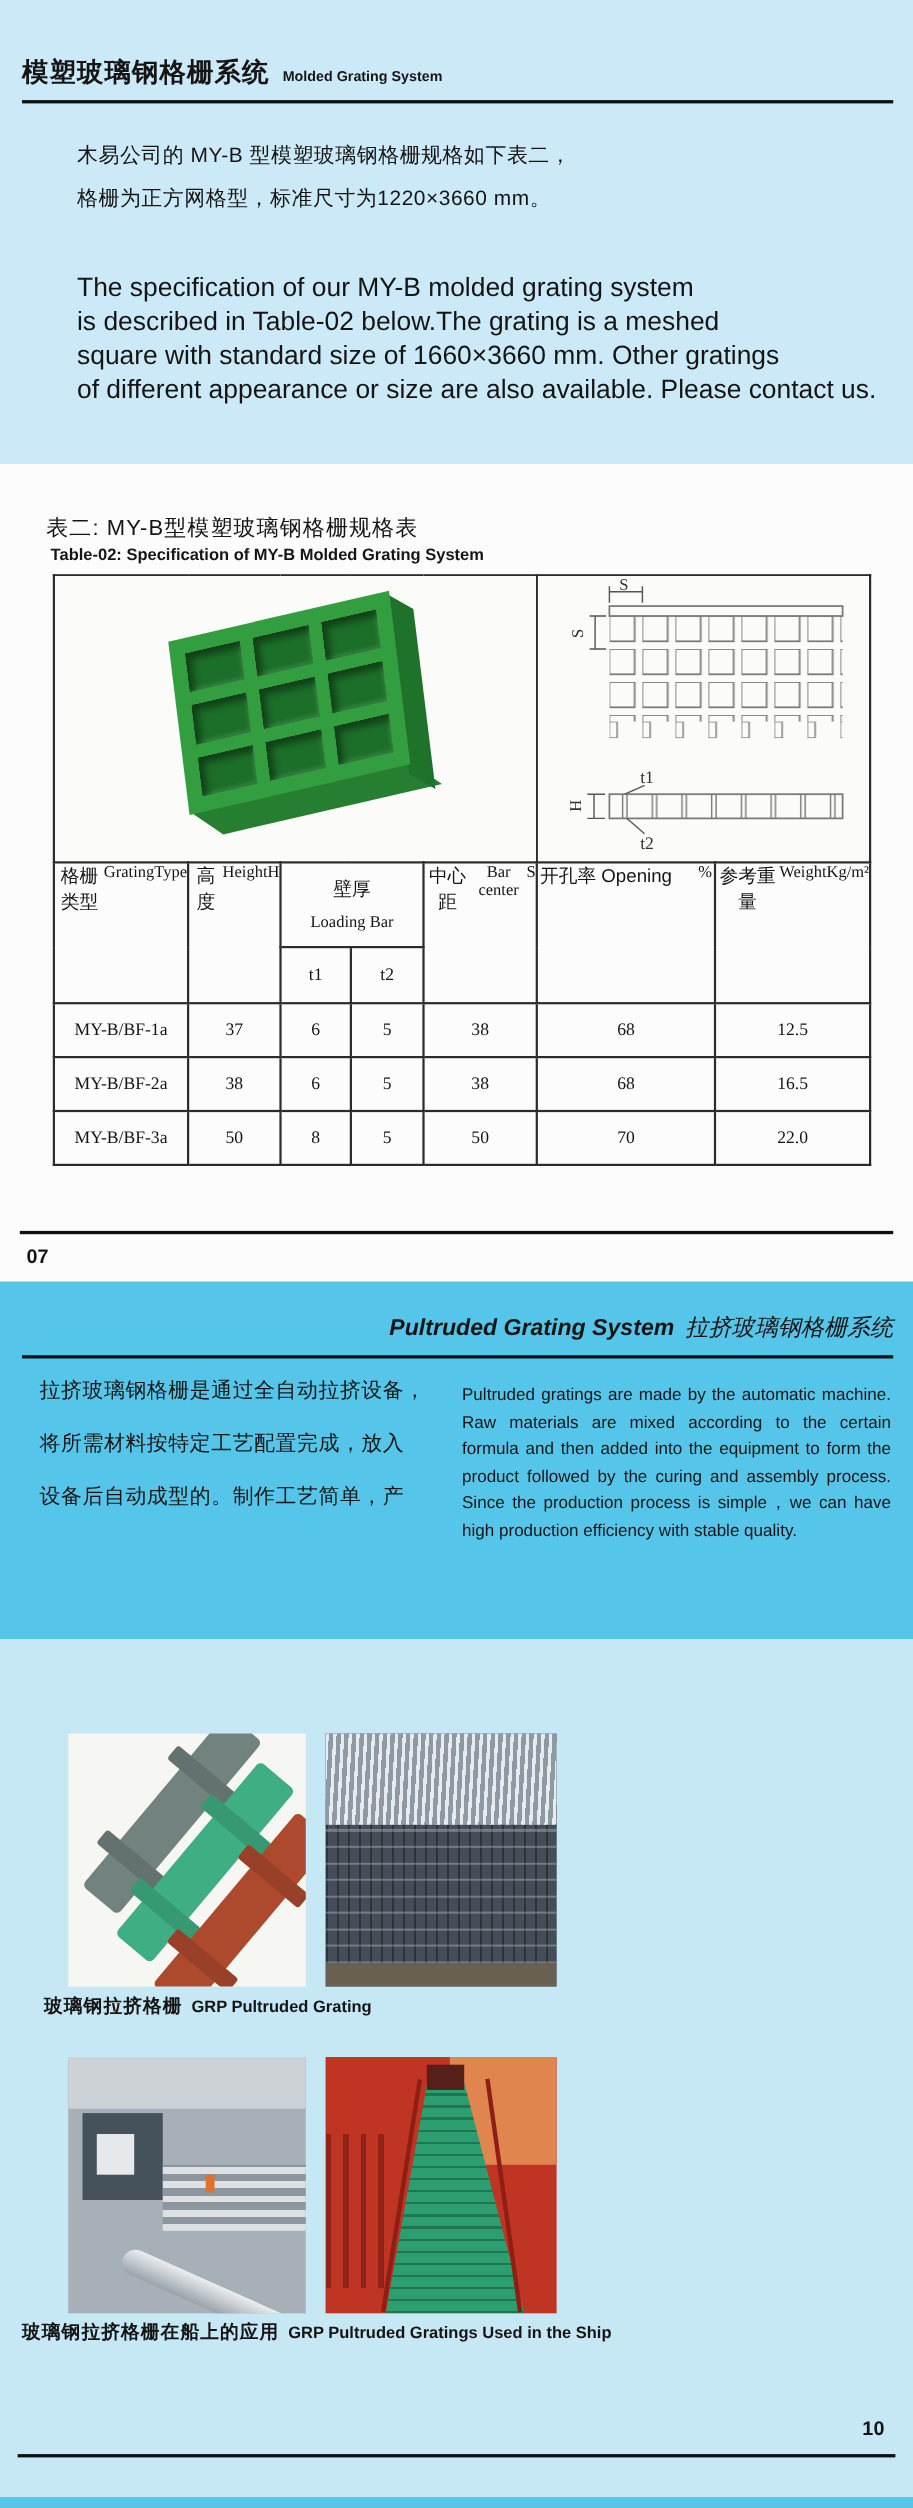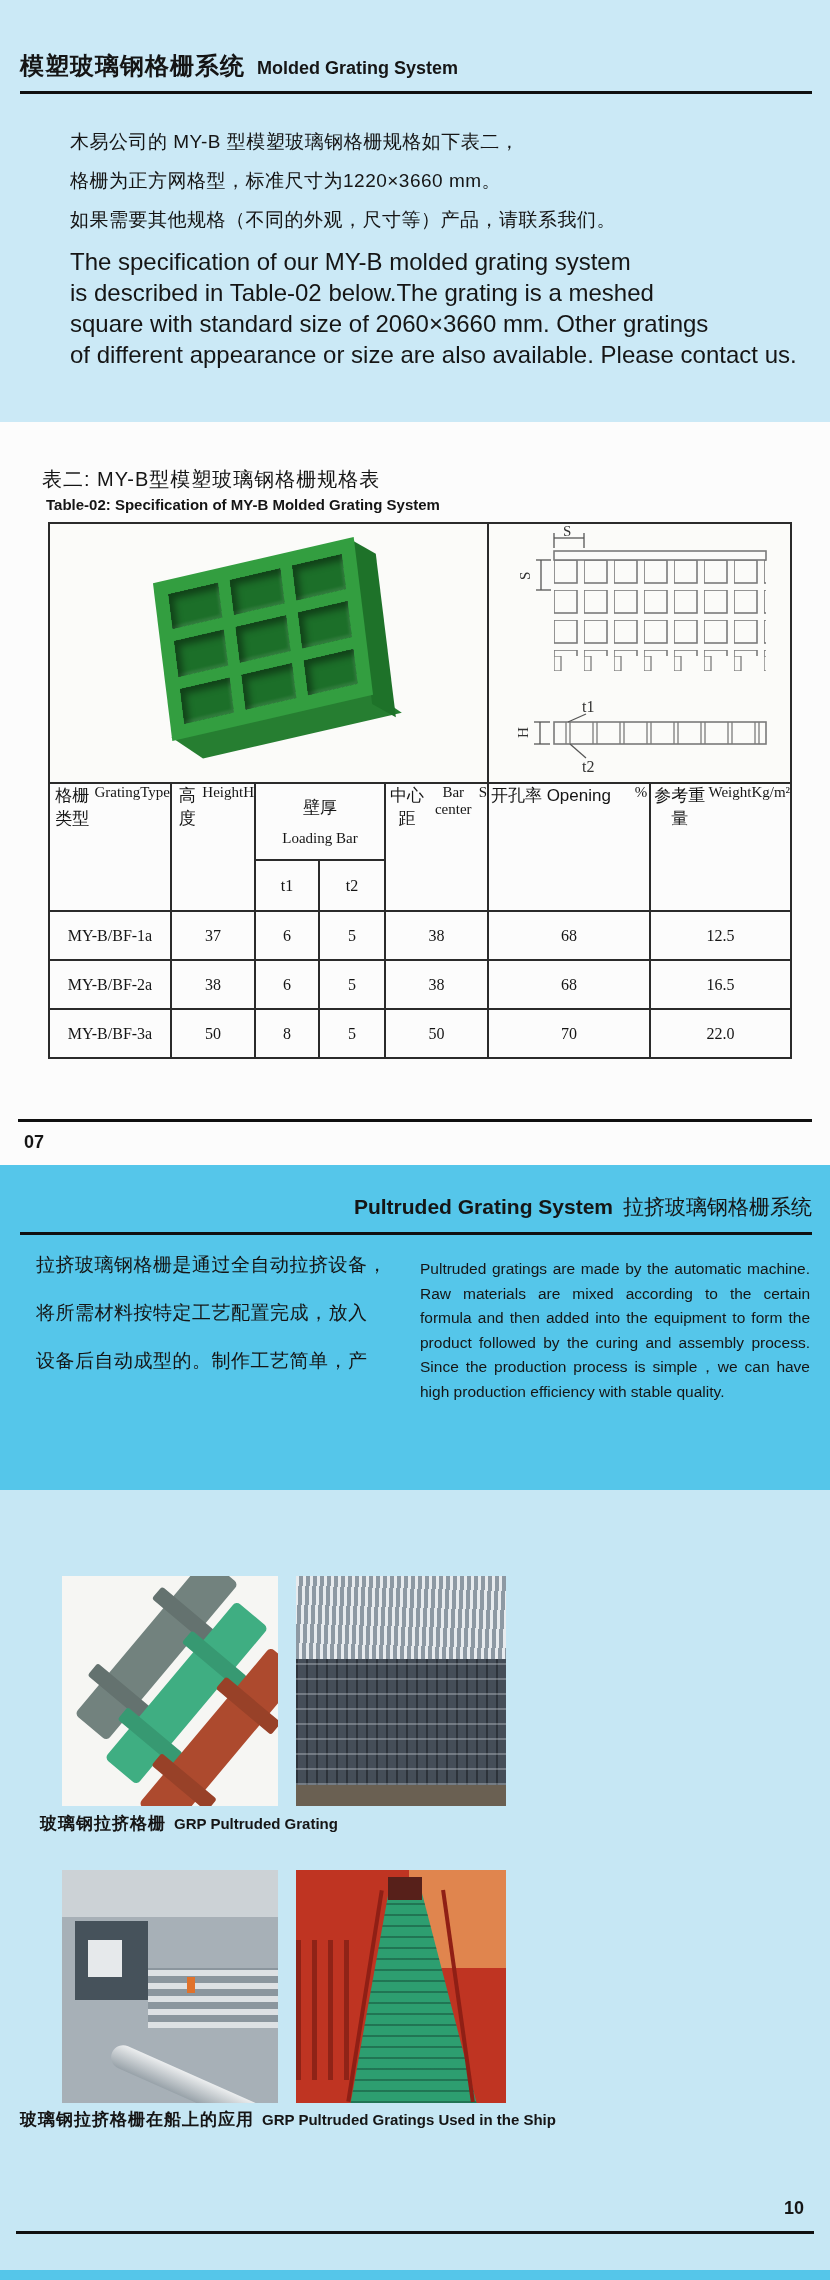--- a/index.html
+++ b/index.html
@@ -12,21 +12,21 @@
   .sec1   { position:absolute; top:0;     left:0; width:830px; height:422px; background:#cbe9f6; }
   .secwh  { position:absolute; top:422px; left:0; width:830px; height:743px; background:#fcfcfc; }
   .band   { position:absolute; top:1165px;left:0; width:830px; height:325px; background:#55c6ea; }
   .seclow { position:absolute; top:1490px;left:0; width:830px; height:790px; background:#c6e7f4; }
   .bottom-strip { position:absolute; left:0; bottom:0; width:830px; height:10px; background:#55c6ea; }
 
   
   .page-title { position:absolute; top:50px; left:20px; width:792px;
                 border-bottom:3px solid #101010; padding-bottom:9px; white-space:nowrap; }
   .title-zh { font-size:24px; font-weight:bold; letter-spacing:1px; }
-  .title-en { font-size:18px; font-weight:bold; margin-left:12px; }
+  .title-en { font-size:13px; font-weight:bold; margin-left:12px; }
   .para-zh { position:absolute; top:122px; left:70px; font-size:19px; line-height:39px; letter-spacing:.5px; }
   .para-en { position:absolute; top:246px; left:70px; font-size:24px; line-height:31px; }
 
   
   .tcap-zh { position:absolute; top:44px; left:42px; font-size:20px; letter-spacing:1px; }
   .tcap-en { position:absolute; top:74px; left:46px; font-size:15px; font-weight:bold; }
   table.spec { position:absolute; top:100px; left:48px; width:742px;
                border-collapse:collapse; table-layout:fixed;
                font-family:"Liberation Serif","DejaVu Serif",serif; }
   table.spec td { border:2px solid #2b2b2b; text-align:center; vertical-align:middle; }
@@ -52,21 +52,21 @@
   .gside-r { position:absolute; top:12px; bottom:-18px; right:-20px; width:22px;
              background:#1e7229; transform:skewY(40deg); }
   .gface { position:absolute; inset:0; background:#339e40; display:grid;
            grid-template-columns:repeat(3,1fr); grid-template-rows:repeat(3,1fr);
            gap:12px; padding:14px; }
   .ghole { background:#1c6f29;
            box-shadow:inset 5px 6px 7px rgba(0,0,0,.42), inset -2px -3px 3px rgba(255,255,255,.10); }
 
   
   .band-title { position:absolute; top:28px; left:20px; width:792px; text-align:right;
-                border-bottom:3px solid #101010; padding-bottom:11px; white-space:nowrap; }
+                border-bottom:3px solid #101010; padding-bottom:11px; white-space:nowrap;font-style:italic; }
   .band-title-en { font-size:21px; font-weight:bold; }
   .band-title-zh { font-size:21px; margin-left:10px; }
   .band-zh { position:absolute; top:76px; left:36px; width:366px; font-size:19px;
              line-height:48px; letter-spacing:.5px; }
   .band-en { position:absolute; top:92px; left:420px; width:390px; font-size:15.5px;
              line-height:24.5px; text-align:justify; }
 
   
   .photo { position:absolute; overflow:hidden; }
   .caption { position:absolute; white-space:nowrap; }
@@ -125,26 +125,25 @@
 </head>
 <body>
 
 <div class="sec1">
   <div class="page-title">
     <span class="title-zh">模塑玻璃钢格栅系统</span><span class="title-en">Molded Grating System</span>
   </div>
   <div class="para-zh">
     <div>木易公司的 MY-B 型模塑玻璃钢格栅规格如下表二，</div>
     <div>格栅为正方网格型，标准尺寸为1220×3660 mm。</div>
-    <div>如果需要其他规格（不同的外观，尺寸等）产品，请联系我们。</div>
   </div>
   <div class="para-en">
     <div>The specification of our MY-B molded grating system</div>
     <div> is described in Table-02 below.The grating is a meshed</div>
-    <div>square with standard size of 2060×3660 mm. Other gratings</div>
+    <div>square with standard size of 1660×3660 mm. Other gratings</div>
     <div>of different appearance or size are also available. Please contact us.</div>
   </div>
 </div>
 
 <div class="secwh">
   <div class="tcap-zh">表二: MY-B型模塑玻璃钢格栅规格表</div>
   <div class="tcap-en">Table-02: Specification of MY-B Molded Grating System</div>
 
   <table class="spec">
     <colgroup>

